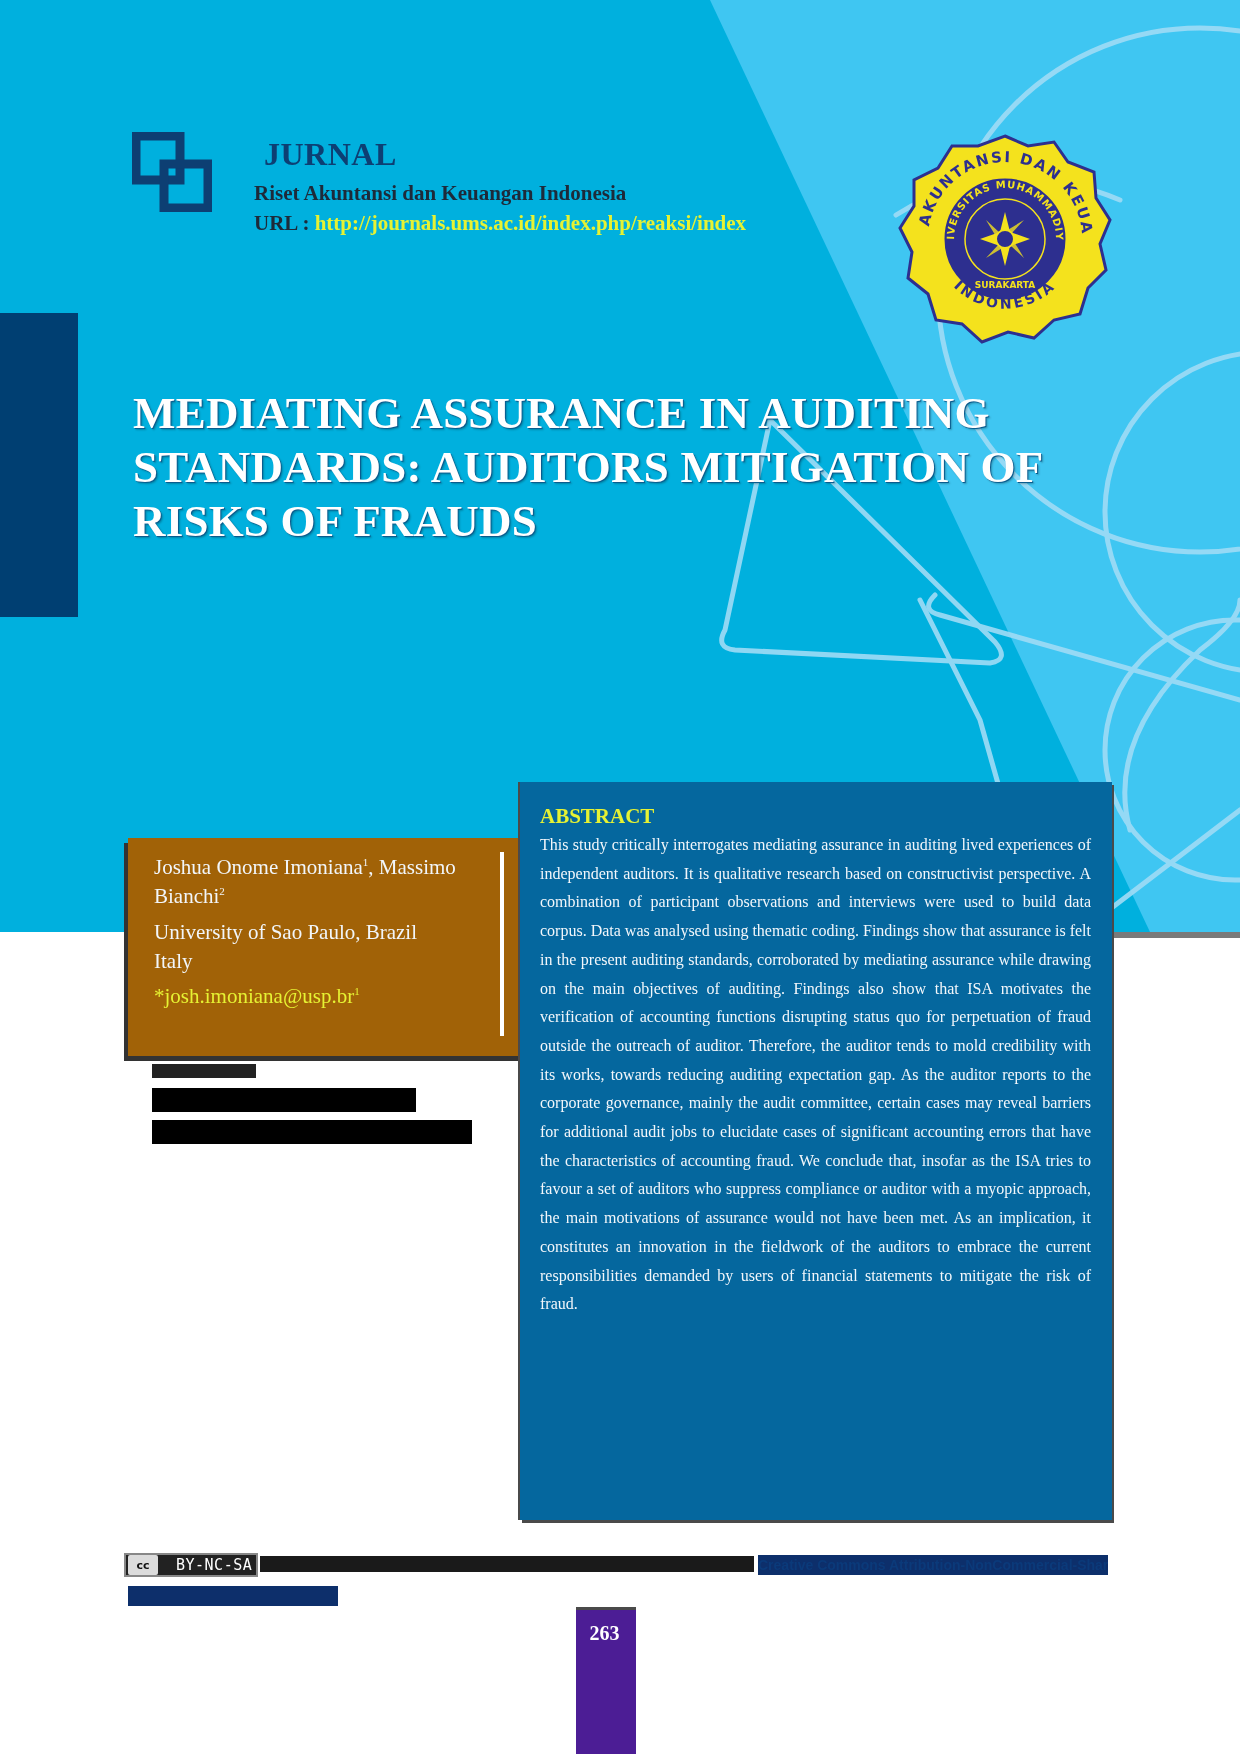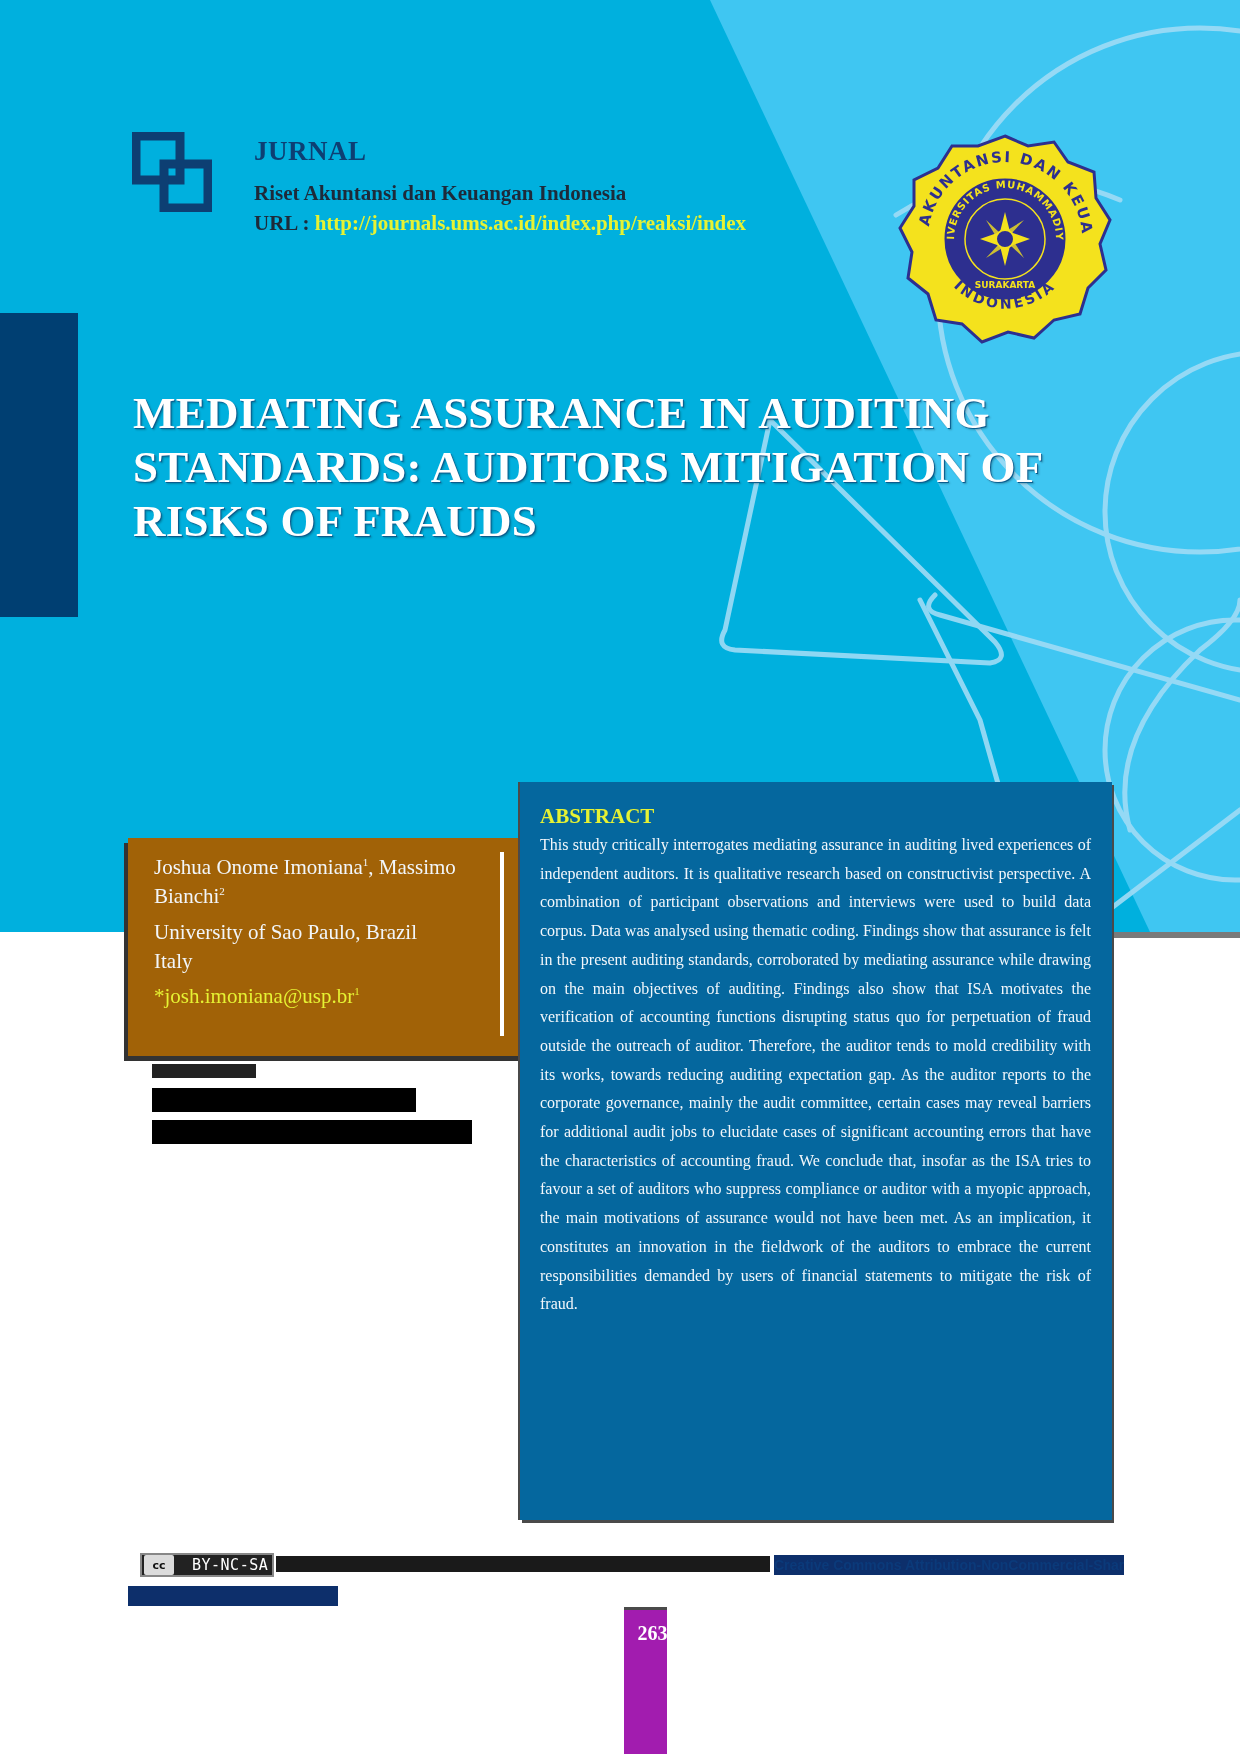--- a/index.html
+++ b/index.html
@@ -7,21 +7,21 @@
     body { position: relative; font-family: "Liberation Serif", "DejaVu Serif", serif; }
 
     .hero { position: absolute; left: 0; top: 0; width: 1240px; height: 932px; background: #00b0de; overflow: hidden; }
     .hero-lightwedge { position: absolute; left: 0; top: 0; width: 1240px; height: 932px; }
     .hero-deco { position: absolute; left: 0; top: 0; width: 1240px; height: 932px; }
     .hero-bottom-edge { position: absolute; left: 128px; top: 932px; width: 1112px; height: 6px; background: #7a7a7a; }
 
     .left-bar { position: absolute; left: 0; top: 313px; width: 78px; height: 304px; background: #003f72; }
 
     .journal-logo { position: absolute; left: 132px; top: 132px; width: 80px; height: 80px; }
-    .journal-name { position: absolute; left: 254px; top: 136px; font-size: 27px; font-weight: bold; color: #0d3f73; letter-spacing: 0.5px; }
+    .journal-name { position: absolute; left: 264px; top: 136px; font-size: 32px; font-weight: bold; color: #0d3f73; letter-spacing: 0.5px; }
     .journal-subtitle { position: absolute; left: 254px; top: 181px; font-size: 21px; font-weight: bold; color: #1d2a3a; }
     .journal-url-row { position: absolute; left: 254px; top: 211px; font-size: 21px; font-weight: bold; color: #1d2a3a; white-space: nowrap; }
     .journal-url-row .url { color: #e6f233; }
 
     .seal { position: absolute; left: 898px; top: 132px; width: 214px; height: 214px; }
 
     .title { position: absolute; left: 133px; top: 386px; width: 980px; font-size: 45px; line-height: 54px; font-weight: bold; color: #ffffff; text-shadow: 1px 1px 0 #0a5c8f, 2px 2px 2px rgba(0,0,0,0.25); letter-spacing: 0.2px; }
 
     .author-box { position: absolute; left: 128px; top: 838px; width: 396px; height: 218px; background: #a16207; box-shadow: -4px 5px 0 #333333; }
     .author-box .divider { position: absolute; left: 372px; top: 14px; width: 4px; height: 184px; background: #ffffff; }
@@ -29,29 +29,29 @@
     .author-text sup { font-size: 11px; vertical-align: 8px; line-height: 0; }
     .author-text .aff { margin-top: 8px; }
     .author-text .email { margin-top: 7px; color: #e6f233; }
 
     .redacted { position: absolute; background: #000000; }
 
     .abstract-box { position: absolute; left: 520px; top: 782px; width: 592px; height: 738px; background: #05679e; box-shadow: 2px 3px 0 #4a4a4a, -2px 0 0 #4a4a4a; }
     .abstract-heading { position: absolute; left: 20px; top: 22px; font-size: 21px; font-weight: bold; color: #e6f233; }
     .abstract-body { position: absolute; left: 20px; top: 49px; width: 551px; font-size: 16px; line-height: 28.7px; color: #f3f7fb; text-align: justify; }
 
-    .license-row { position: absolute; left: 140px; top: 1553px; width: 984px; height: 24px; }
+    .license-row { position: absolute; left: 124px; top: 1553px; width: 984px; height: 24px; }
     .cc-badge { position: absolute; left: 0; top: 0; width: 134px; height: 24px; background: #222; border: 2px solid #888; display: flex; align-items: center; }
     .cc-badge .cc { width: 30px; height: 20px; background: #dcdcdc; color: #111; font-family: "DejaVu Sans", sans-serif; font-size: 11px; font-weight: bold; display: flex; align-items: center; justify-content: center; border-radius: 2px; margin-left: 2px; }
     .cc-badge .terms { color: #fff; font-family: "DejaVu Sans Mono", monospace; font-size: 15px; margin-left: 18px; letter-spacing: 0.5px; }
     .license-redacted { position: absolute; left: 136px; top: 3px; width: 494px; height: 16px; background: #1a1a1a; }
     .license-link { position: absolute; left: 634px; top: 2px; width: 350px; height: 20px; font-family: "Liberation Sans", sans-serif; font-size: 14px; font-weight: bold; color: #0b3a7a; background: #0d2f6b; overflow: hidden; white-space: nowrap; line-height: 20px; }
     .license-line2 { position: absolute; left: 128px; top: 1586px; width: 210px; height: 20px; background: #0d2f6b; }
 
-    .page-num-box { position: absolute; left: 624px; top: 1607px; width: 43px; height: 147px; background: #a21caf; border-top: 3px solid #4a4a4a; }
+    .page-num-box { position: absolute; left: 576px; top: 1607px; width: 60px; height: 147px; background: #4c1d95; border-top: 3px solid #4a4a4a; }
     .page-num { position: absolute; left: 0; top: 12px; width: 57px; text-align: center; font-size: 20px; font-weight: bold; color: #ffffff; }
   </style>
 </head>
 <body>
 
 <div class="hero">
   <svg class="hero-lightwedge" viewBox="0 0 1240 932" width="1240" height="932">
     <polygon points="710,0 1240,0 1240,932 1150,932" fill="#3fc6f2"></polygon>
   </svg>
   <svg class="hero-deco" viewBox="0 0 1240 932" width="1240" height="932" fill="none" stroke="#9fdcf6" stroke-width="5" stroke-linecap="round" stroke-linejoin="round" opacity="0.9">

